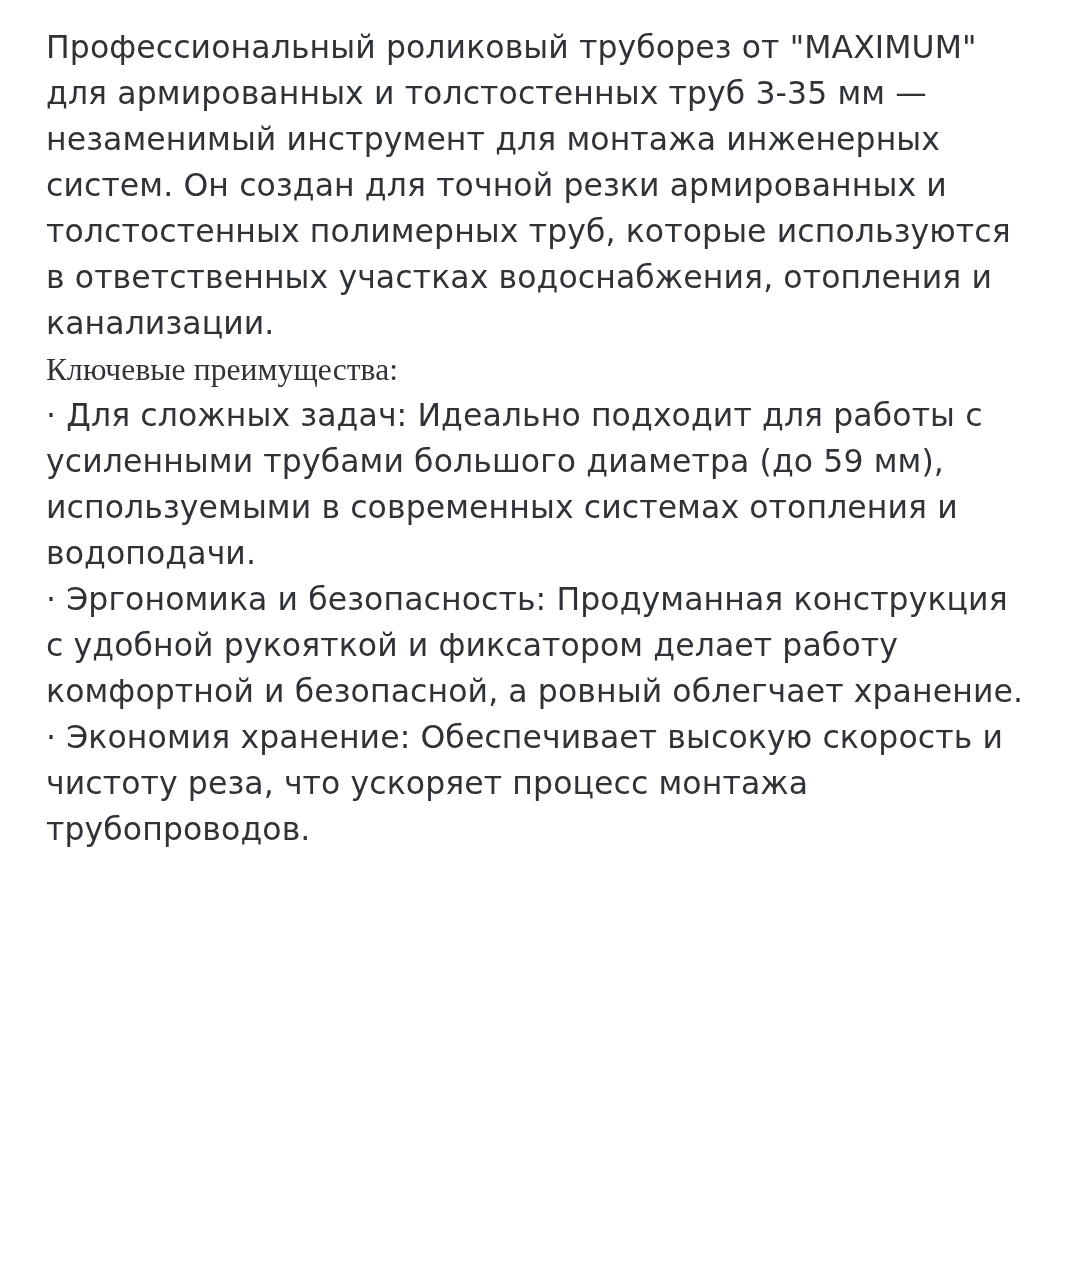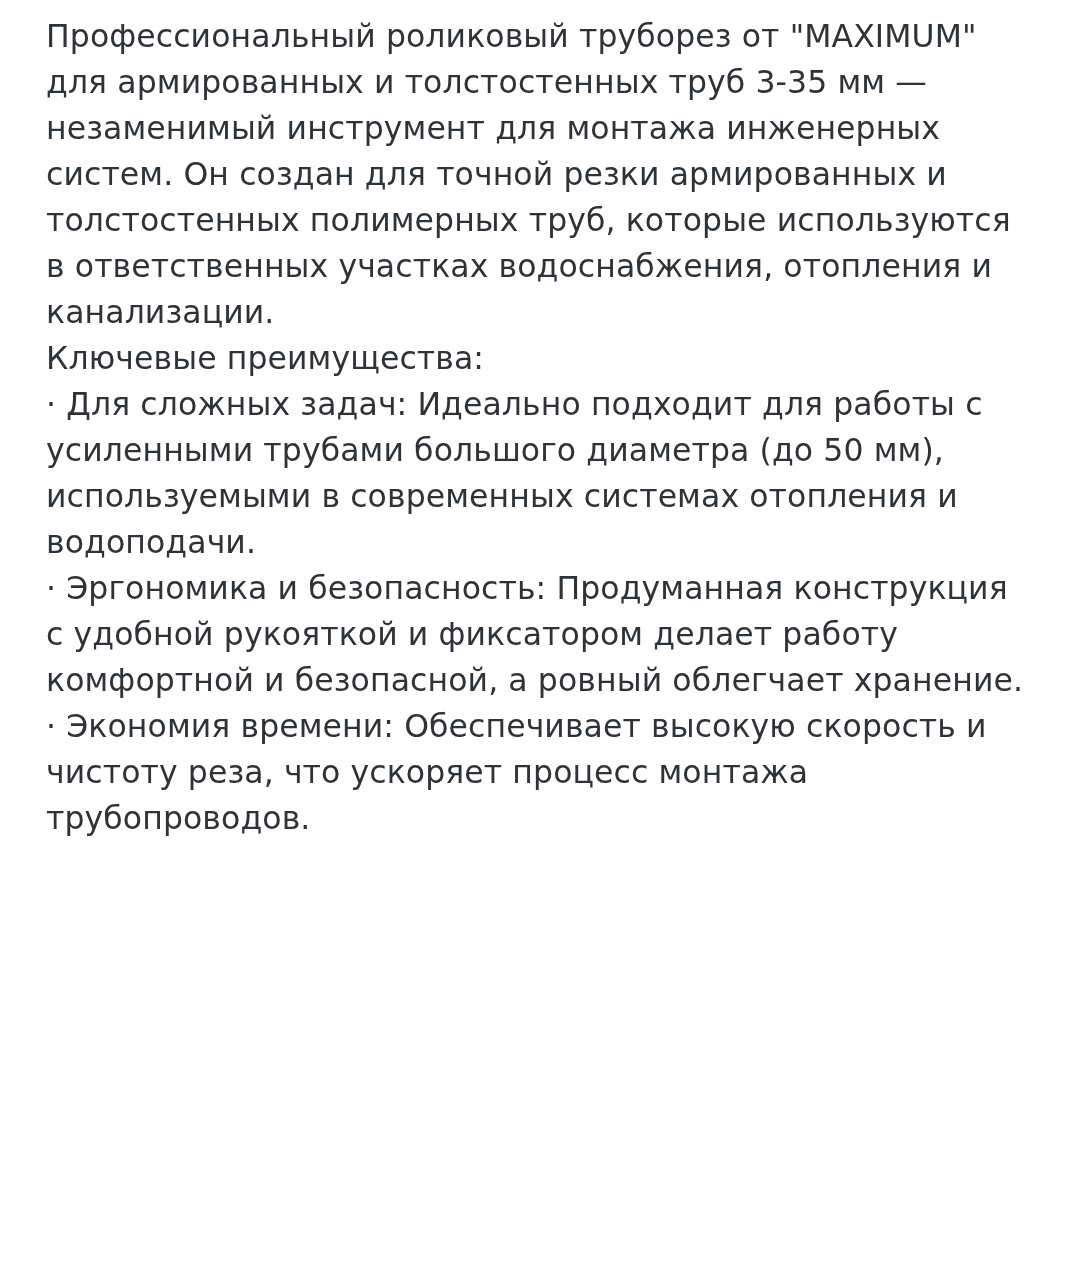--- a/index.html
+++ b/index.html
@@ -18,42 +18,44 @@
     width: 1080px;
     box-sizing: border-box;
     padding: 14px 52px 0 46px;
   }
   .desc-block {
     font-size: 31.5px;
     line-height: 1.46;
     font-weight: 400;
     color: #2f3337;
     letter-spacing: 0.1px;
+    margin-top: 11px;
   }
   .para {
     margin: 0;
     padding: 0;
   }
   .bullet-line {
     margin: 0;
     padding: 0;
   }
   .heading-line {
     margin: 0;
     padding: 0;
+    font-family: Liberation Serif, serif;
   }
 </style>
 </head>
 <body>
 
 <div class="page">
   <div class="desc-block">
 
     <p class="para">Профессиональный роликовый труборез от "MAXIMUM" для армированных и толстостенных труб 3-35 мм — незаменимый инструмент для монтажа инженерных систем. Он создан для точной резки армированных и толстостенных полимерных труб, которые используются в ответственных участках водоснабжения, отопления и канализации.</p>
 
     <p class="heading-line">Ключевые преимущества:</p>
 
-    <p class="bullet-line">· Для сложных задач: Идеально подходит для работы с усиленными трубами большого диаметра (до 50 мм), используемыми в современных системах отопления и водоподачи.</p>
+    <p class="bullet-line">· Для сложных задач: Идеально подходит для работы с усиленными трубами большого диаметра (до 59 мм), используемыми в современных системах отопления и водоподачи.</p>
     <p class="bullet-line">· Эргономика и безопасность: Продуманная конструкция с удобной рукояткой и фиксатором делает работу комфортной и безопасной, а ровный облегчает хранение.</p>
-    <p class="bullet-line">· Экономия времени: Обеспечивает высокую скорость и чистоту реза, что ускоряет процесс монтажа трубопроводов.</p>
+    <p class="bullet-line">· Экономия хранение: Обеспечивает высокую скорость и чистоту реза, что ускоряет процесс монтажа трубопроводов.</p>
 
   </div>
 </div>
 
 </body></html>

